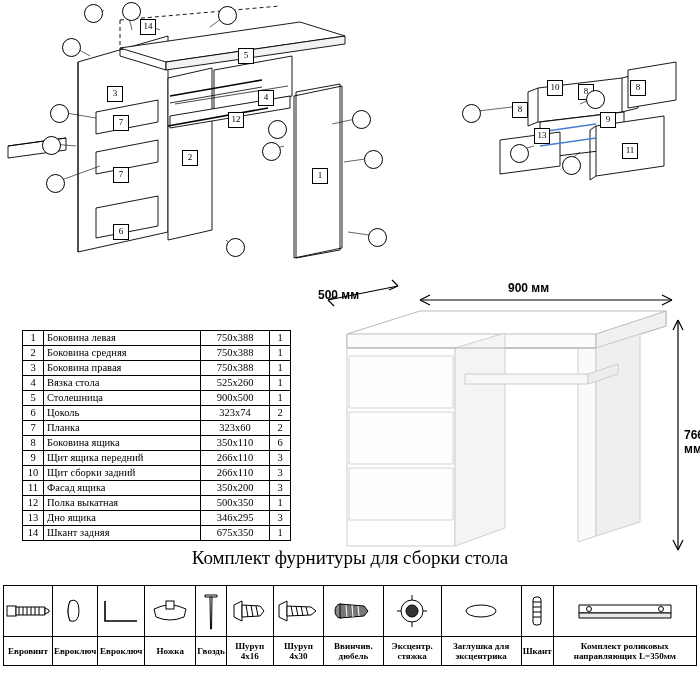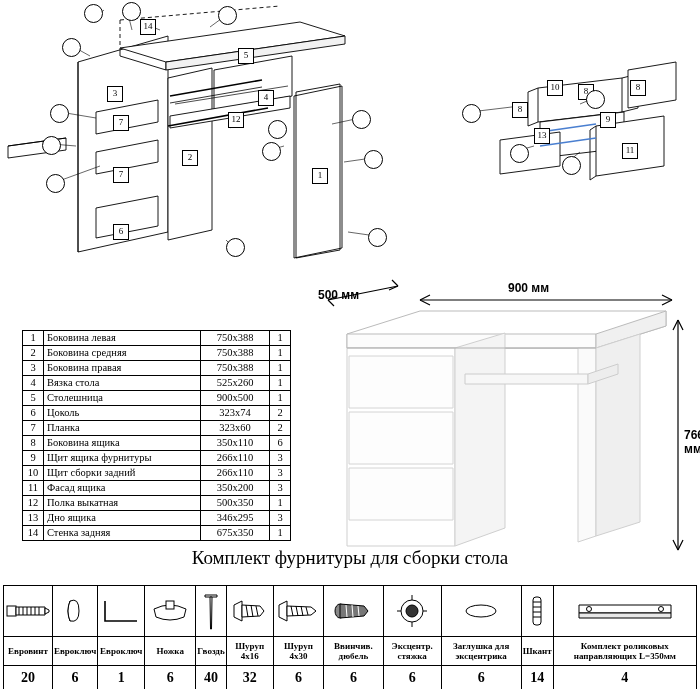--- a/index.html
+++ b/index.html
@@ -245,21 +245,21 @@
           <td class="qty">2</td>
         </tr>
         <tr>
           <td class="idx">8</td>
           <td class="nm">Боковина ящика</td>
           <td class="dim">350x110</td>
           <td class="qty">6</td>
         </tr>
         <tr>
           <td class="idx">9</td>
-          <td class="nm">Щит ящика фурнитуры</td>
+          <td class="nm">Щит ящика передний</td>
           <td class="dim">266x110</td>
           <td class="qty">3</td>
         </tr>
         <tr>
           <td class="idx">10</td>
           <td class="nm">Щит сборки задний</td>
           <td class="dim">266x110</td>
           <td class="qty">3</td>
         </tr>
         <tr>
@@ -275,21 +275,21 @@
           <td class="qty">1</td>
         </tr>
         <tr>
           <td class="idx">13</td>
           <td class="nm">Дно ящика</td>
           <td class="dim">346x295</td>
           <td class="qty">3</td>
         </tr>
         <tr>
           <td class="idx">14</td>
-          <td class="nm">Стенка задняя</td>
+          <td class="nm">Шкант задняя</td>
           <td class="dim">675x350</td>
           <td class="qty">1</td>
         </tr>
       </tbody>
   </table>
 
   <div class="desk">
     <svg width="400" height="300">
 
       <g stroke="#000" stroke-width="1.2" fill="none">
@@ -447,30 +447,16 @@
           <td class="hw-name">Ножка</td>
           <td class="hw-name">Гвоздь</td>
           <td class="hw-name">Шуруп 4x16</td>
           <td class="hw-name">Шуруп 4x30</td>
           <td class="hw-name">Ввинчив. дюбель</td>
           <td class="hw-name">Эксцентр. стяжка</td>
           <td class="hw-name">Заглушка для эксцентрика</td>
           <td class="hw-name">Шкант</td>
           <td class="hw-name">Комплект роликовых направляющих L=350мм</td>
         </tr>
-      <tr id="hw-qty-row">
-          <td class="hw-qty">20</td>
-          <td class="hw-qty">6</td>
-          <td class="hw-qty">1</td>
-          <td class="hw-qty">6</td>
-          <td class="hw-qty">40</td>
-          <td class="hw-qty">32</td>
-          <td class="hw-qty">6</td>
-          <td class="hw-qty">6</td>
-          <td class="hw-qty">6</td>
-          <td class="hw-qty">6</td>
-          <td class="hw-qty">14</td>
-          <td class="hw-qty">4</td>
-        </tr>
     </tbody>
   </table>
 
 </div>
 
 </body></html>

